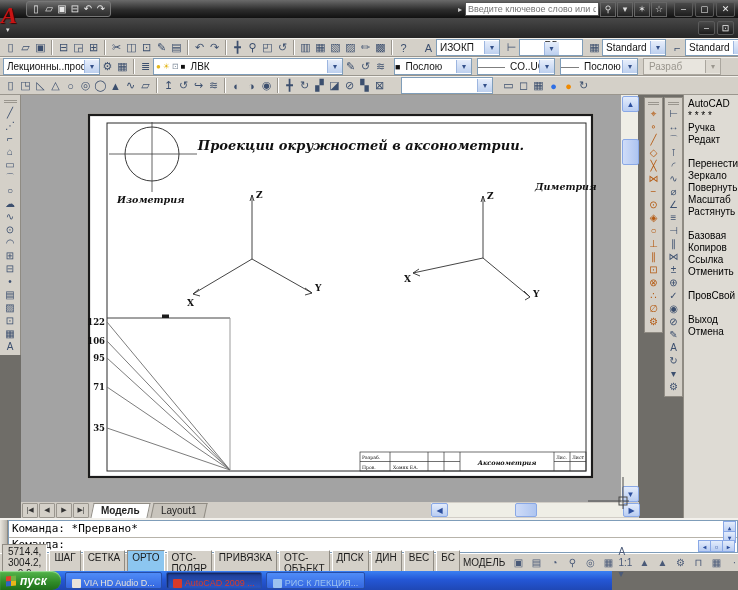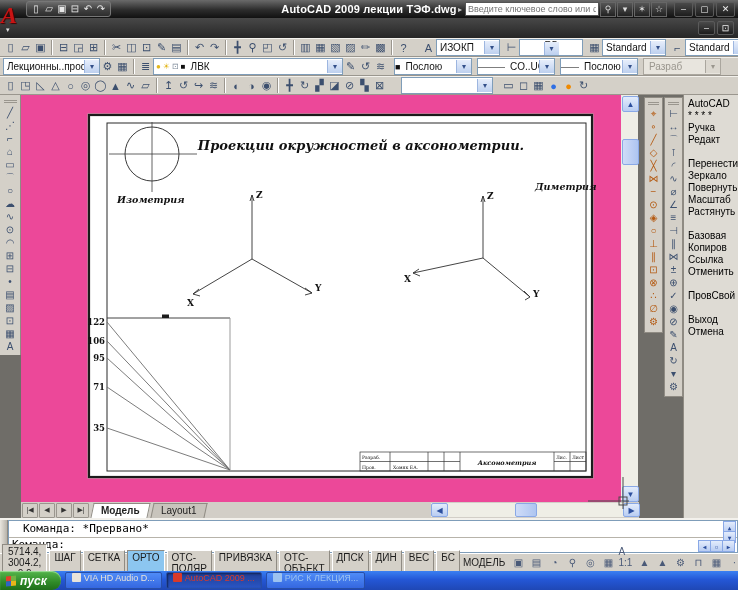--- a/index.html
+++ b/index.html
@@ -44,21 +44,21 @@
                color:#33508a;font-size:8px;display:flex;align-items:center;justify-content:center;}
   .combo.dis{background:#e8e5de;color:#9a968e;border-color:#aaa69e;}
   .combo.dis .cbtn{background:#dcd8d0;color:#9a968e;border-left-color:#aaa69e;}
   .sty{display:inline-flex;align-items:center;margin-left:4px;}
   .pre{font-size:9px;margin-right:2px;color:var(--ic,#333);}
   
   .drawtb{left:0;top:95px;width:21px;height:260px;background:#d4d0c8;border-right:1px solid #8f8b83;
           display:flex;flex-direction:column;align-items:center;padding-top:5px;box-sizing:border-box;}
   .drawtb::before{content:"";width:13px;border-top:3px double #9a968e;margin-bottom:3px;}
   .drawtb .tbi{width:17px;height:13px;font-size:10px;}
-  .canvas{left:21px;top:95px;width:600px;height:439px;background:#ec4899;}
+  .canvas{left:21px;top:95px;width:600px;height:439px;background:#a3a3a3;}
   
   .vscroll{left:621px;top:95px;width:17px;height:407px;background:#efeee6;}
   .sarrow{position:absolute;width:15px;height:14px;left:1px;background:linear-gradient(#e3ecfc,#b9cdf2);
           border:1px solid #89a8e6;border-radius:2px;color:#2c4f9e;font-size:8px;display:flex;align-items:center;justify-content:center;}
   .sthumb{position:absolute;left:1px;width:15px;background:linear-gradient(90deg,#cfdcf8,#aec5f0);border:1px solid #89a8e6;border-radius:2px;}
   
   .vcol{width:19px;background:#d4d0c8;border:1px solid #8f8b83;display:flex;flex-direction:column;align-items:center;padding-top:4px;box-sizing:border-box;}
   .vcol::before{content:"";width:11px;border-top:3px double #9a968e;margin-bottom:2px;}
   .vcol .tbi{width:17px;height:13px;font-size:10px;}
   .osnap .tbi{color:#b45a12;}
@@ -71,43 +71,43 @@
         display:flex;align-items:center;justify-content:center;color:#333;margin-left:1px;}
   .tab{padding:0 8px;height:14px;line-height:14px;border:1px solid #8f8b83;border-bottom:none;background:#c8c4bc;
        transform:skewX(-12deg);margin-left:3px;color:#222;}
   .tab>span{display:inline-block;transform:skewX(12deg);}
   .tab.active{background:#fff;font-weight:bold;}
   .hscroll{margin-left:auto;display:flex;align-items:center;position:relative;width:208px;height:14px;background:#efeee6;}
   
   .cmd{left:0;top:518px;width:738px;height:35px;background:#d4d0c8;border-top:2px solid #f3f1ec;box-sizing:border-box;display:flex;}
   .cmd-grip{width:7px;background:linear-gradient(90deg,#e9e6df,#b7b3aa);border-right:1px solid #8f8b83;}
   .cmd-body{flex:1;display:flex;flex-direction:column;border:1px solid #7f9db9;background:#fff;}
-  .cmd-hist{flex:1;position:relative;font:11px "DejaVu Sans Mono",monospace;color:#000;padding:1px 14px;border-bottom:1px solid #b7b3aa;}
+  .cmd-hist{flex:1;position:relative;font:11px "DejaVu Sans Mono",monospace;color:#000;padding:1px 3px;border-bottom:1px solid #b7b3aa;}
   .cmd-in{height:14px;position:relative;font:11px "DejaVu Sans Mono",monospace;color:#000;padding:0 3px;}
   .mini{position:absolute;width:11px;height:10px;background:linear-gradient(#e3ecfc,#b9cdf2);border:1px solid #89a8e6;
         color:#2c4f9e;font-size:6px;display:flex;align-items:center;justify-content:center;}
   
   .status{left:0;top:553px;width:738px;height:18px;background:#d4d0c8;border-top:1px solid #fff;
           display:flex;align-items:center;font-size:10px;color:#1c1c1c;padding:0 2px;box-sizing:border-box;}
   .coords{border:1px solid;border-color:#8f8b83 #fff #fff #8f8b83;background:#d4d0c8;padding:1px 5px;width:82px;text-align:center;}
   .tgl{border:1px solid;border-color:#fff #8f8b83 #8f8b83 #fff;padding:1px 4px;margin-left:2px;background:#d4d0c8;}
   .tgl.active{border-color:#8f8b83 #fff #fff #8f8b83;background:#8cc6f0;}
   .stright{margin-left:auto;display:flex;align-items:center;gap:1px;}
   .sticon{width:16px;height:14px;display:flex;align-items:center;justify-content:center;font-size:10px;color:#4a5a78;
           border:1px solid transparent;}
   .stmodel{font-size:10px;padding:1px 3px;}
   
-  .taskbar{left:0;top:571px;width:738px;height:19px;background:linear-gradient(#3a80f2,#2457d6 45%,#1f47b5);display:flex;align-items:center;}
+  .taskbar{left:0;top:571px;width:612px;height:19px;background:linear-gradient(#3a80f2,#2457d6 45%,#1f47b5);display:flex;align-items:center;}
   .startbtn{height:19px;padding:0 14px 0 6px;background:linear-gradient(#55b64c,#2f8a28 60%,#1f6e1a);
             border-radius:0 9px 9px 0;color:#fff;font:bold italic 12px "Liberation Sans",sans-serif;
             display:flex;align-items:center;gap:4px;box-shadow:inset 0 1px 1px #9fdf9a;}
   .flag{width:10px;height:10px;display:grid;grid-template-columns:5px 5px;grid-template-rows:5px 5px;transform:skewY(-6deg);}
   .flag i{display:block;}
   .task{height:15px;margin-left:4px;padding:0 6px;background:linear-gradient(#4f8cf7,#3567e0);border:1px solid #274ea8;
-        border-radius:2px;color:#fff;font-size:9px;display:flex;align-items:flex-start;gap:3px;max-width:90px;white-space:nowrap;overflow:hidden;}
+        border-radius:2px;color:#fff;font-size:9px;display:flex;align-items:flex-end;gap:3px;max-width:90px;white-space:nowrap;overflow:hidden;}
   .task.active{background:linear-gradient(#1f3f96,#2a55c4);box-shadow:inset 1px 1px 2px #102456;}
   .task .ico{width:9px;height:9px;background:var(--ic,#ddd);border-radius:1px;flex:0 0 auto;}
   .tray{margin-left:auto;height:19px;display:flex;align-items:center;gap:3px;background:linear-gradient(#2a6ae0,#1d49b4);
         border-left:1px solid #7aa4f0;padding:0 6px;color:#fff;font-size:9px;}
   .tdot{width:9px;height:9px;border-radius:2px;background:var(--ic,#fff);}
   .time{font-size:10px;margin-left:2px;}
   
   svg text{font-family:"DejaVu Serif",serif;fill:#111;}
   .crossh{pointer-events:none;z-index:20;}
 </style>
@@ -121,21 +121,20 @@
     <div class="logo-caret">▾</div>
     <div class="qat">
 
     <span class="tbi">▯</span>
         <span class="tbi">▱</span>
         <span class="tbi">▣</span>
         <span class="tbi">⊟</span>
         <span class="tbi">↶</span>
         <span class="tbi">↷</span>
       </div>
-    <div class="title-text">AutoCAD 2009 лекции ТЭФ.dwg</div>
     <div class="search">
       <span class="arrow">▸</span>
       <input placeholder="Введите ключевое слово или фр" style="">
       <span class="search-btns" style="display:flex;gap:1px;">
 
       <span class="sbtn">⚲</span>
           <span class="sbtn">▾</span>
           <span class="sbtn">✶</span>
           <span class="sbtn">☆</span>
         </span>

